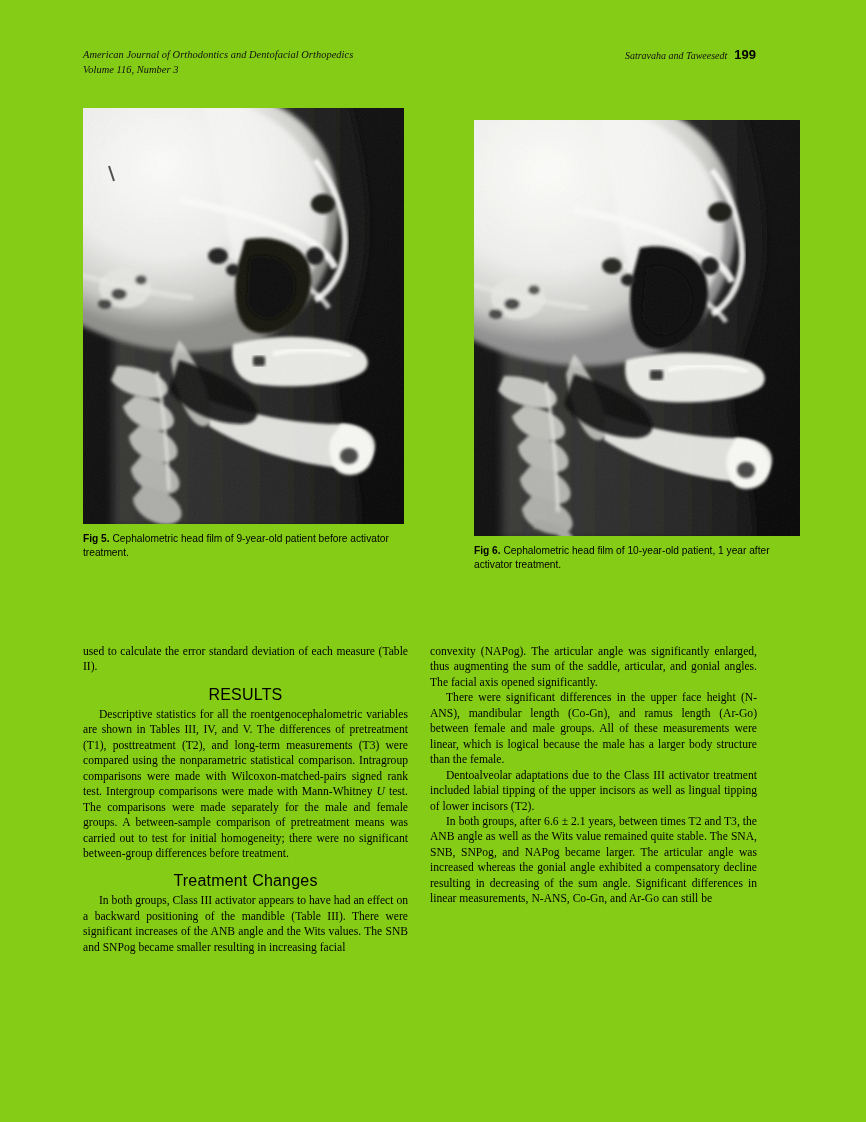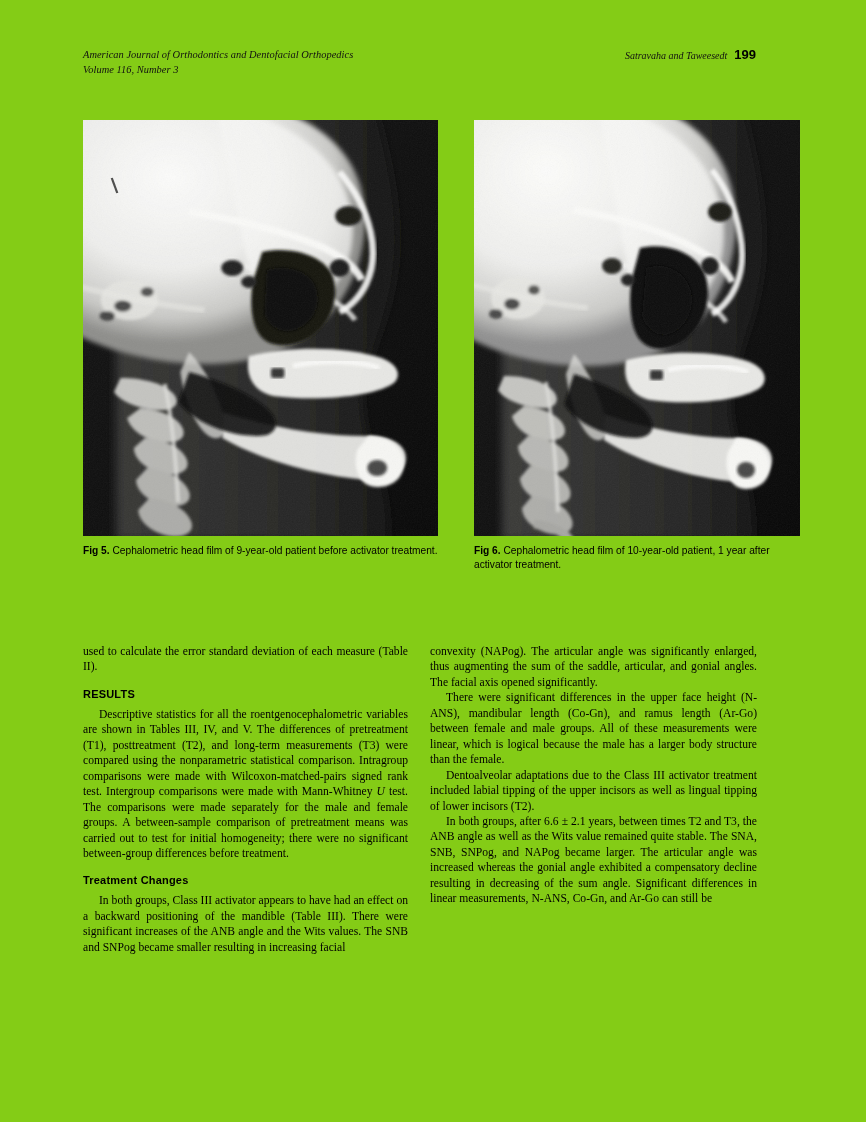--- a/index.html
+++ b/index.html
@@ -65,21 +65,21 @@
     font-weight: bold;
     font-size: 13px;
     margin-left: 7px;
     color: #000;
   }
 
   
   .figure {
     position: absolute;
   }
-  .fig-left  { left: 83px;  top: 120px; width: 355px; }
+  .fig-left  { left: 83px;  top: 108px; width: 321px; }
   .fig-right { left: 430px; top: 120px; width: 326px; padding-left: 44px; }
 
   .radiograph {
     width: 100%;
     height: 416px;
     display: block;
     background: #0a0a0a;
     overflow: hidden;
     position: relative;
   }
@@ -114,26 +114,26 @@
   .col-right { left: 430px; width: 327px; }
 
   .col p {
     margin: 0;
     text-indent: 16px;
   }
   .col p.no-indent { text-indent: 0; margin-top: 40px; }
 
   h2.section-head {
     font-family: "Liberation Sans", sans-serif;
-    font-size: 11px;
-    font-weight: bold;
+    font-size: 16px;
+    font-weight: normal;
     letter-spacing: 0.2px;
     margin: 13px 0 6px 0;
     line-height: 13px;
-    text-align: left;
+    text-align: center;
   }
   h2.section-head.results { text-transform: none; }
 
   .ital { font-style: italic; }
 </style>
 </head>
 <body>
 
 <div class="page">
 

